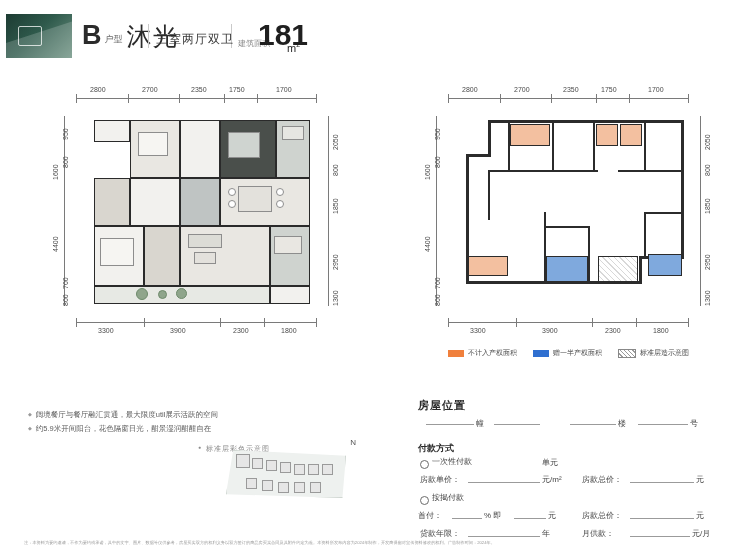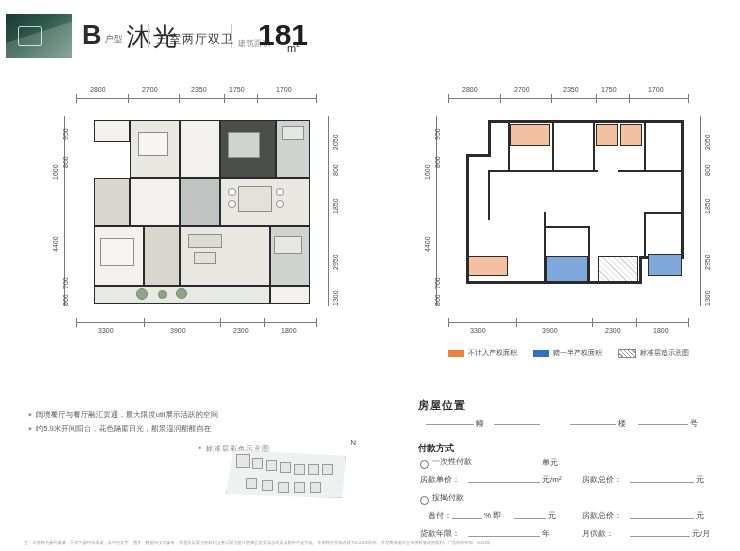--- a/index.html
+++ b/index.html
@@ -356,21 +356,21 @@
     <div class="flbl" style="left:2px;top:76px;">房款单价：</div>
     <div class="fline" style="left:50px;top:84px;width:72px;"></div>
     <div class="flbl" style="left:124px;top:76px;">元/m²</div>
     <div class="flbl" style="left:164px;top:76px;">房款总价：</div>
     <div class="fline" style="left:212px;top:84px;width:64px;"></div>
     <div class="flbl" style="left:278px;top:76px;">元</div>
 
     <div class="radio" style="left:2px;top:98px;"></div>
     <div class="flbl" style="left:14px;top:94px;">按揭付款</div>
 
-    <div class="flbl" style="left:10px;top:112px;">首付：</div>
+    <div class="flbl" style="left:0;top:112px;">首付：</div>
     <div class="fline" style="left:34px;top:120px;width:30px;"></div>
     <div class="flbl" style="left:66px;top:112px;">% 即</div>
     <div class="fline" style="left:96px;top:120px;width:32px;"></div>
     <div class="flbl" style="left:130px;top:112px;">元</div>
     <div class="flbl" style="left:164px;top:112px;">房款总价：</div>
     <div class="fline" style="left:212px;top:120px;width:64px;"></div>
     <div class="flbl" style="left:278px;top:112px;">元</div>
 
     <div class="flbl" style="left:2px;top:130px;">贷款年限：</div>
     <div class="fline" style="left:50px;top:138px;width:72px;"></div>

